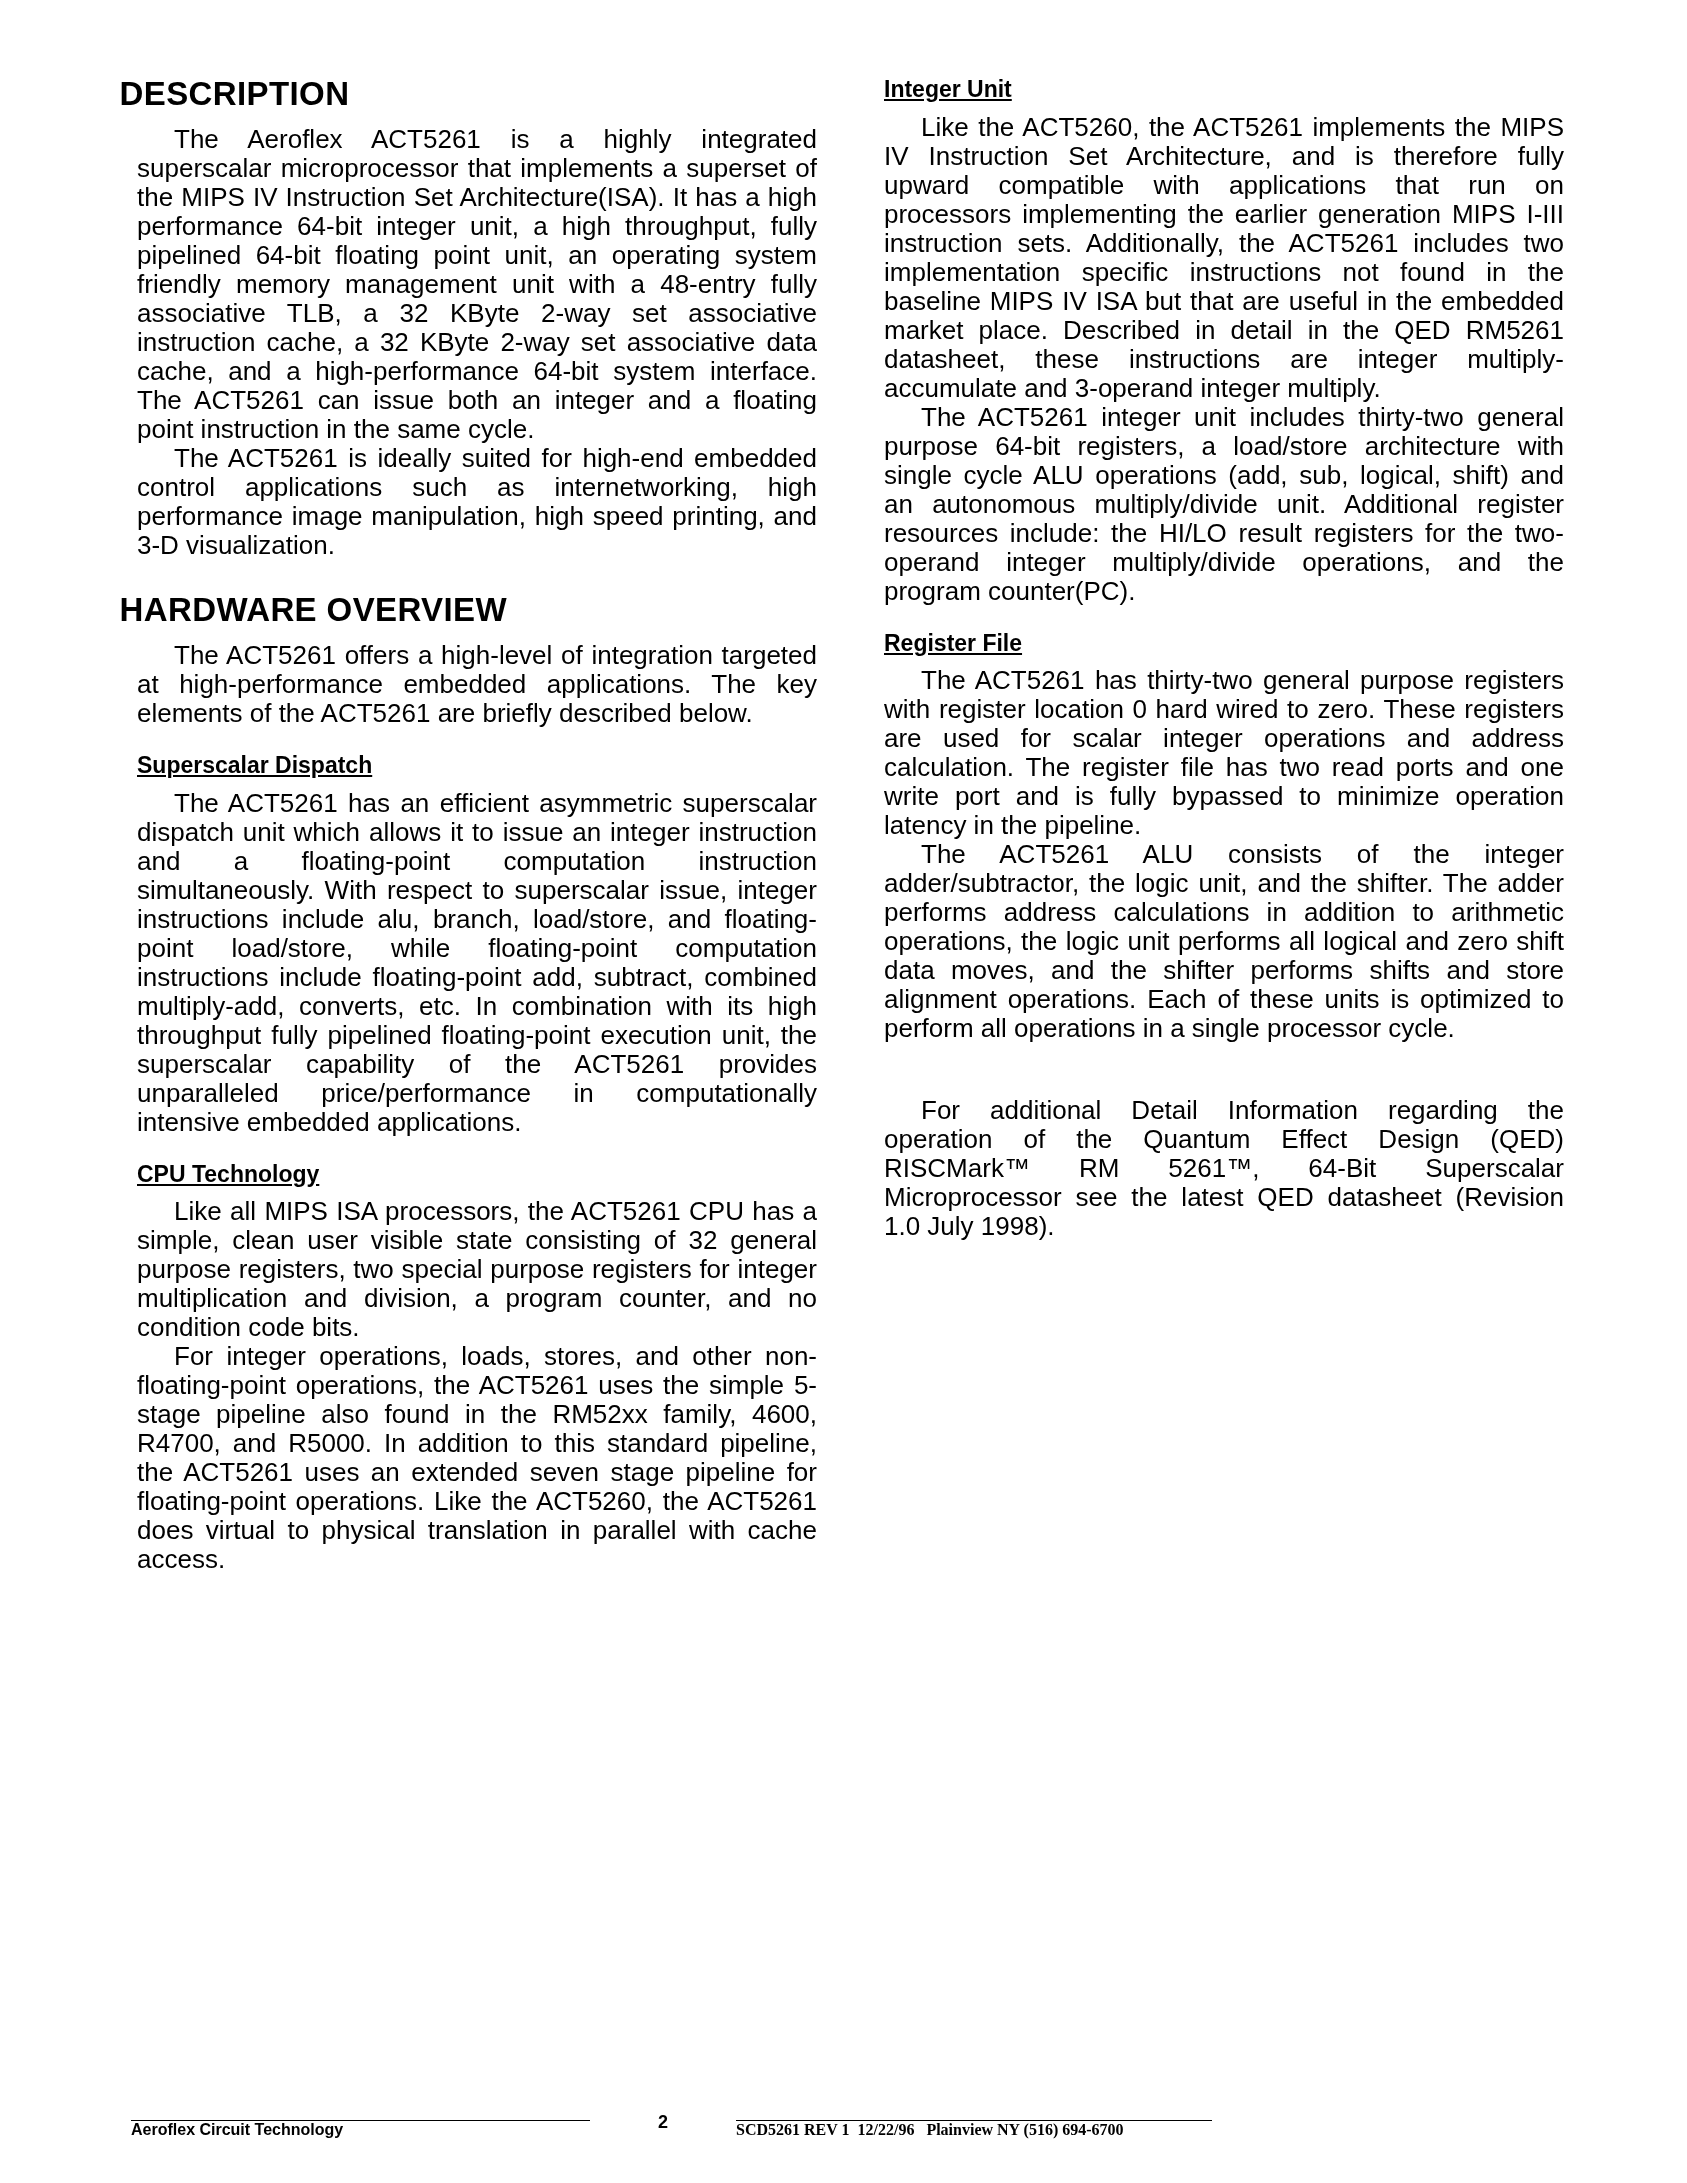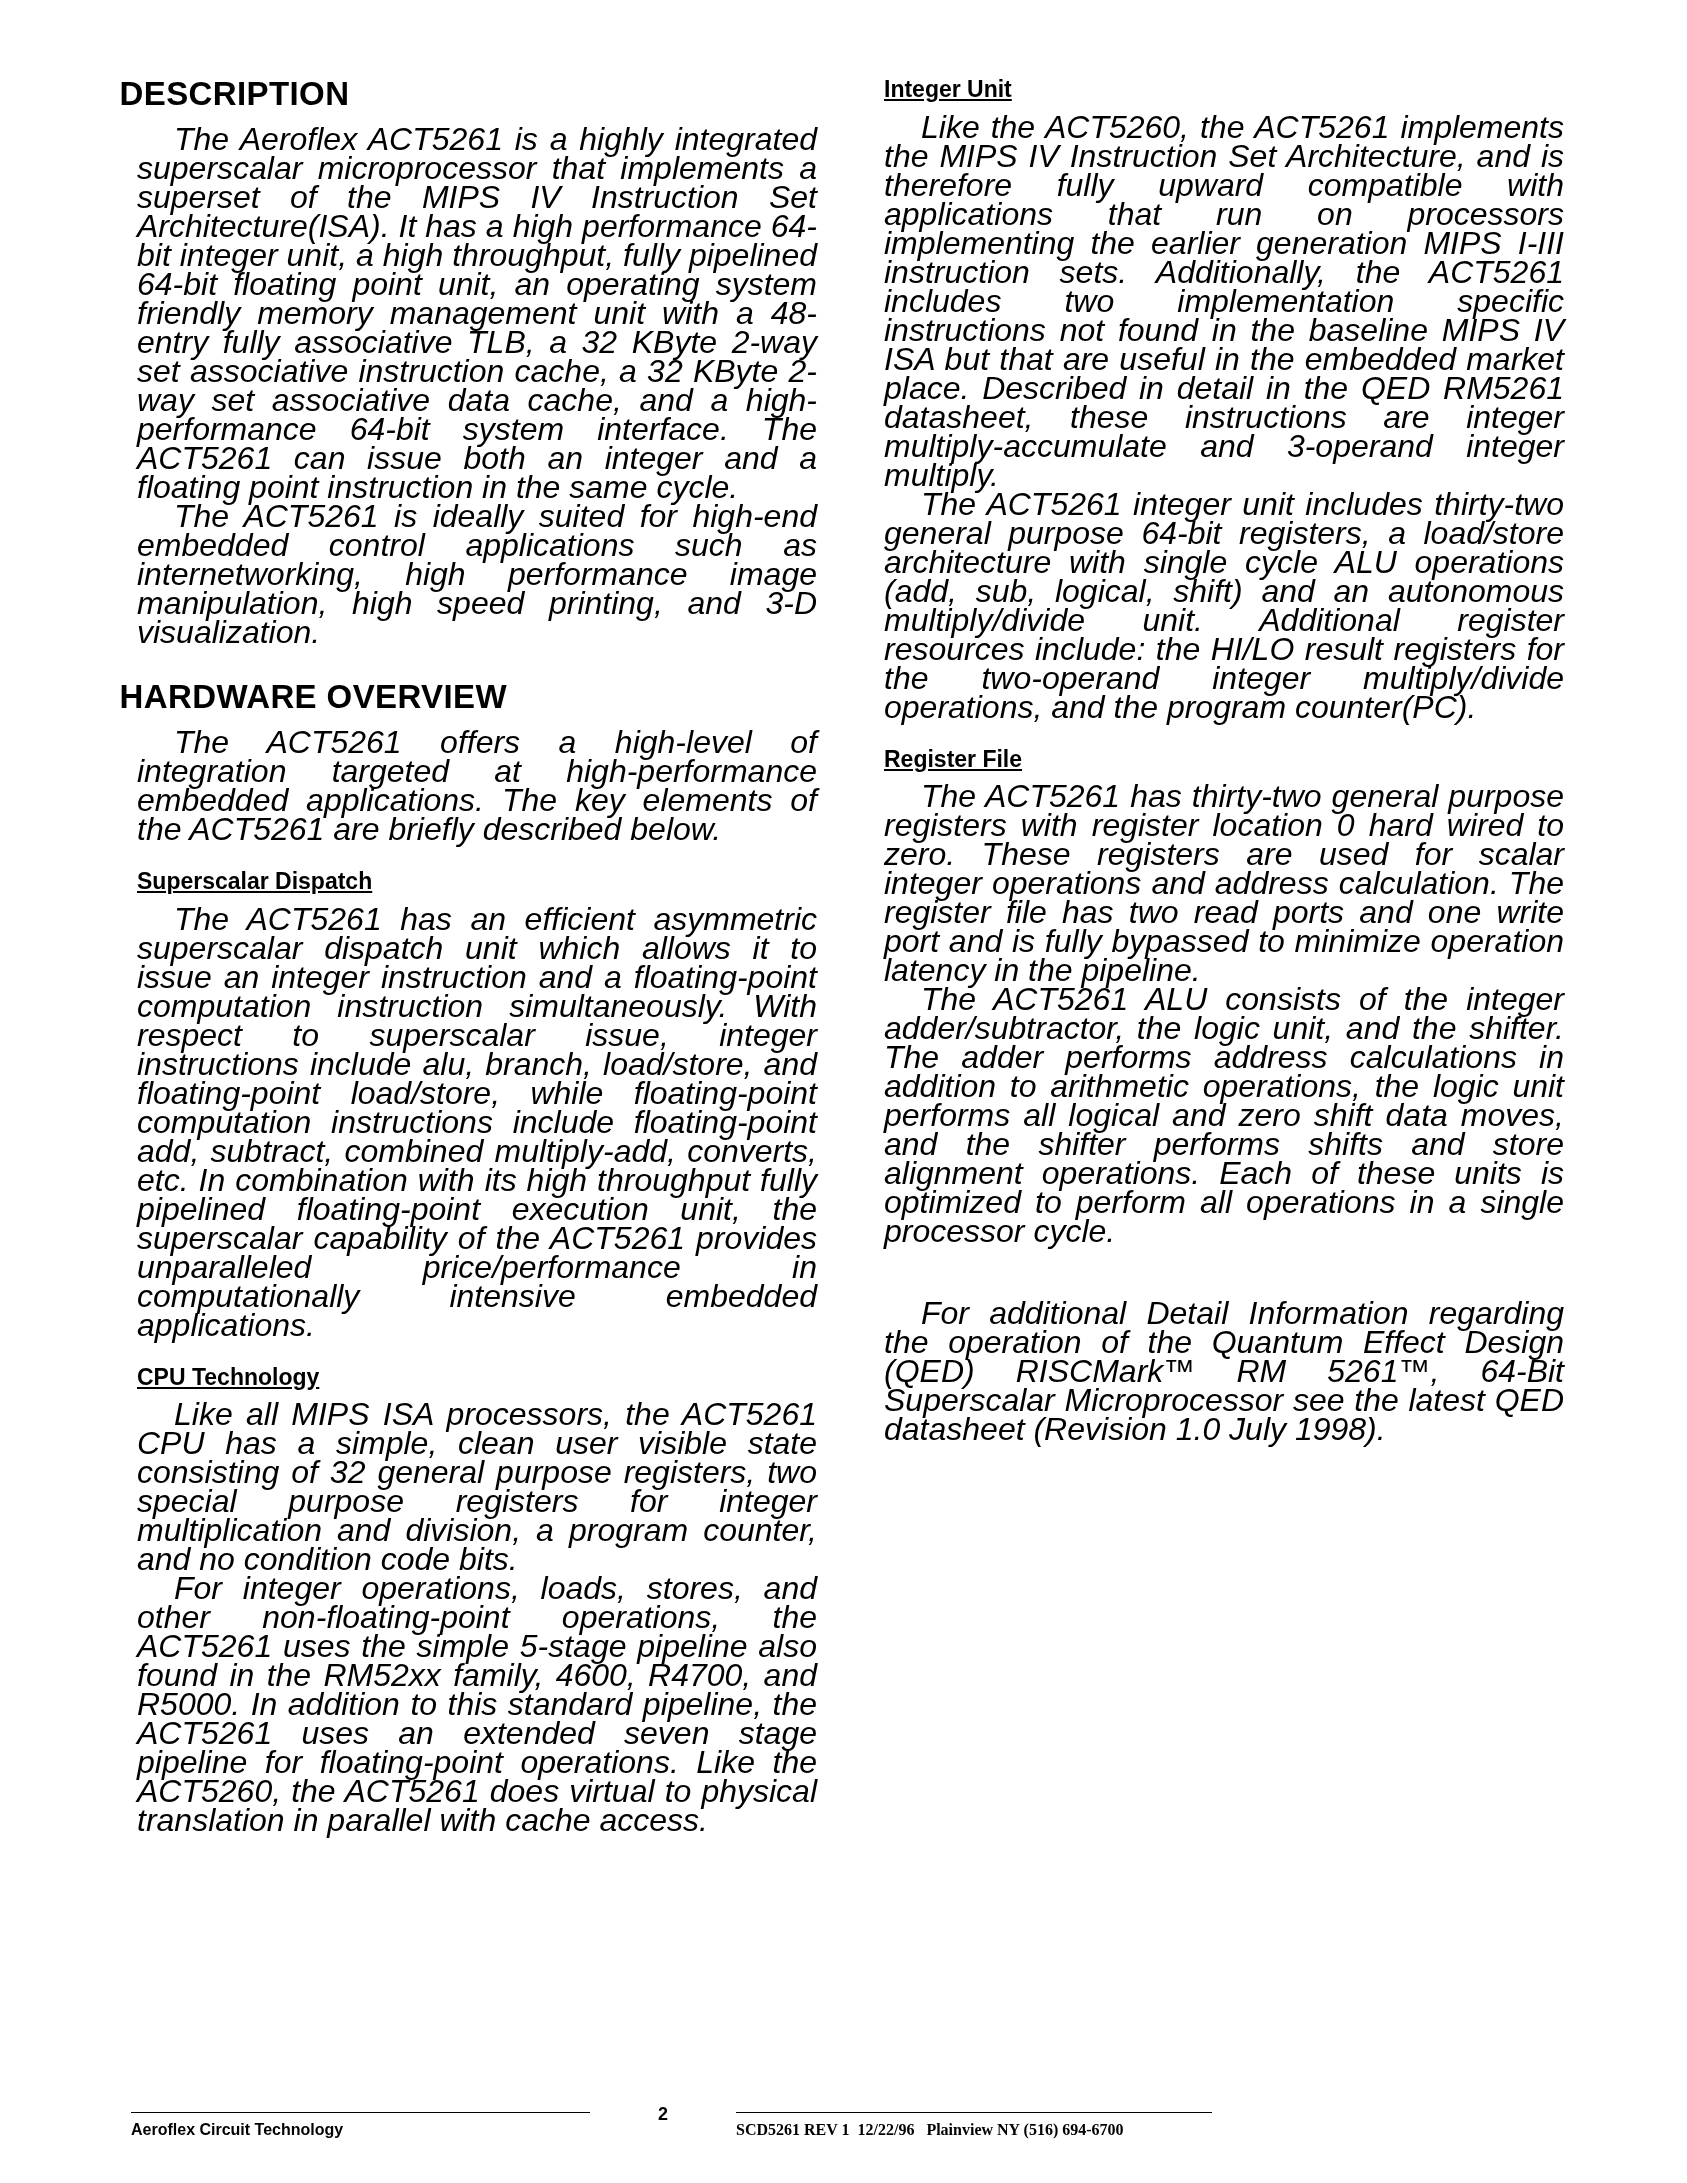--- a/index.html
+++ b/index.html
@@ -30,41 +30,40 @@
   .h2 {
     font-size: 23px;
     line-height: 1.15;
     font-weight: bold;
     margin: 24px 0 10.3px 0;
     text-decoration: underline;
   }
   .col > :first-child { margin-top: 0; }
 
   p.body {
-    font-size: 32px;
+    font-size: 26px;
     line-height: 29px;
     text-align: justify;
     text-indent: 37px;
-    font-style: italic;
   }
   p.note { margin-top: 53px; }
 
   .footer {
     position: absolute;
     left: 0;
     bottom: 44px;
     width: 100%;
     padding: 0 125px 0 131px;
     display: flex;
     justify-content: space-between;
     align-items: flex-start;
   }
   .rule-block {
     border-top: 1.6px solid #000;
-    padding-top: 8px;
+    padding-top: 0;
   }
   .footer-left  { width: 459px; }
   .footer-right { width: 476px; font-family: Liberation Serif, serif; }
   .footer-text {
     font-size: 16px;
     font-weight: bold;
     white-space: pre;
     display: inline-block;
   }
   .page-num {

